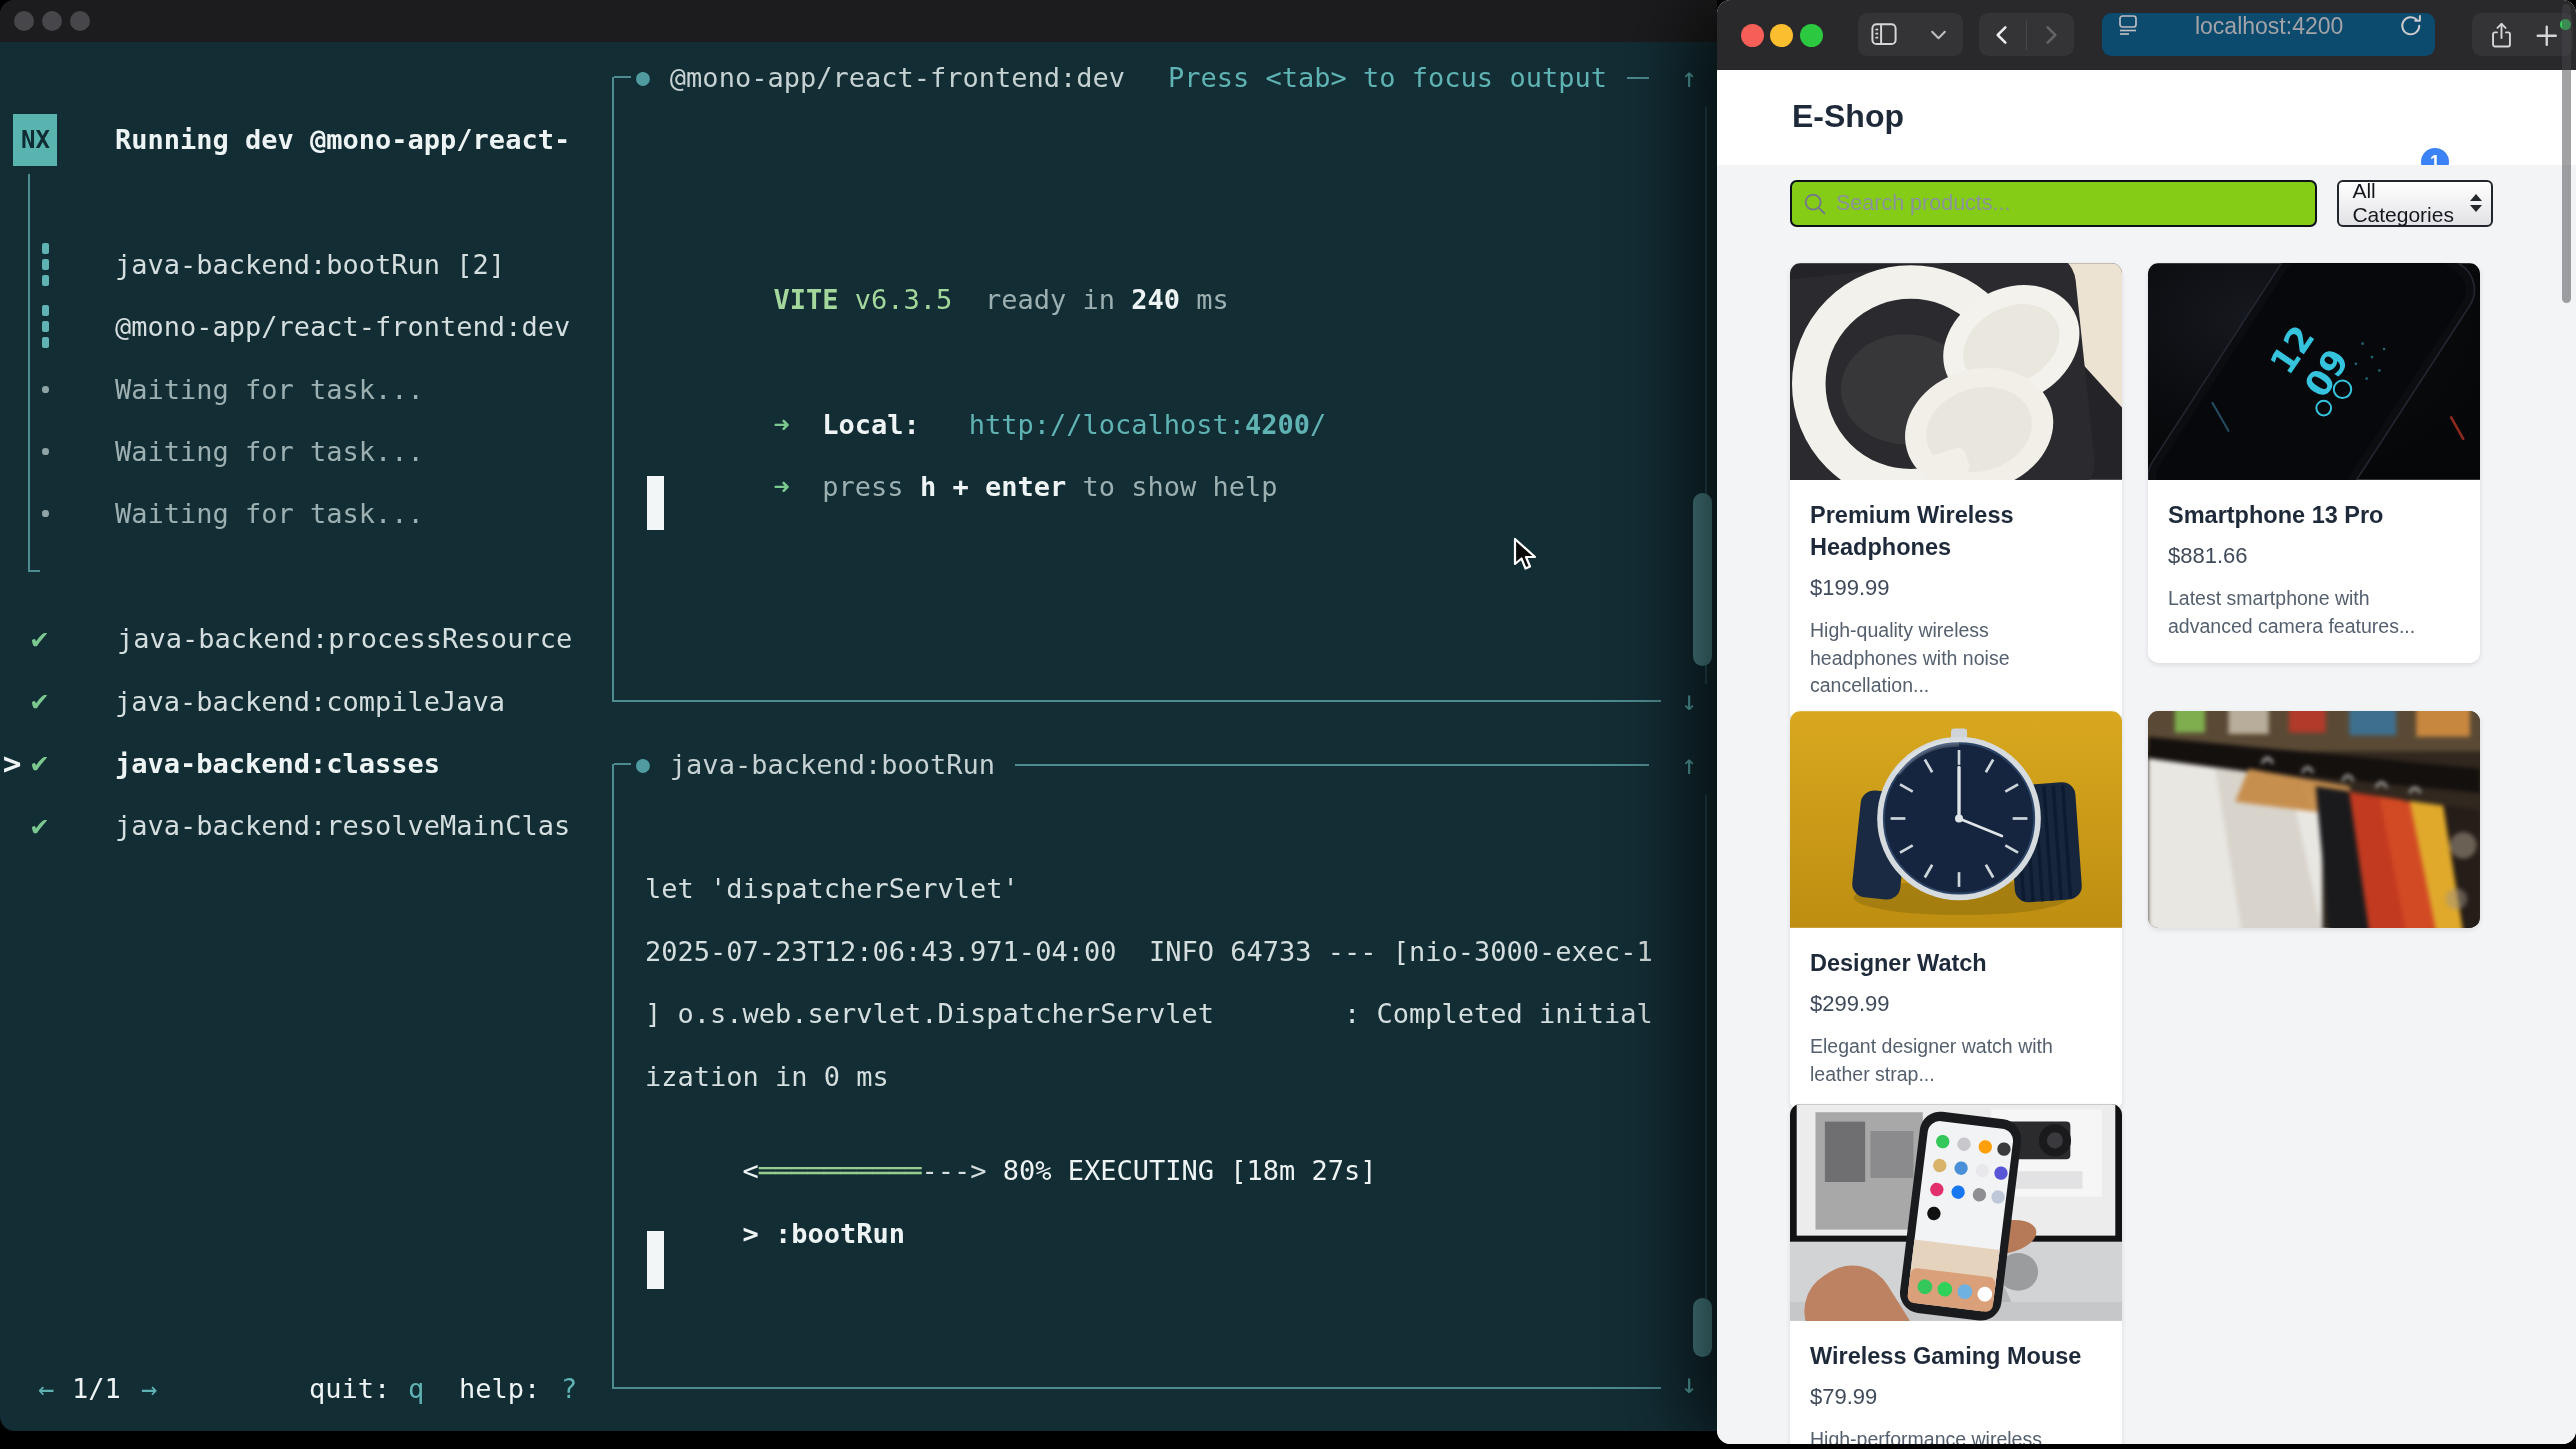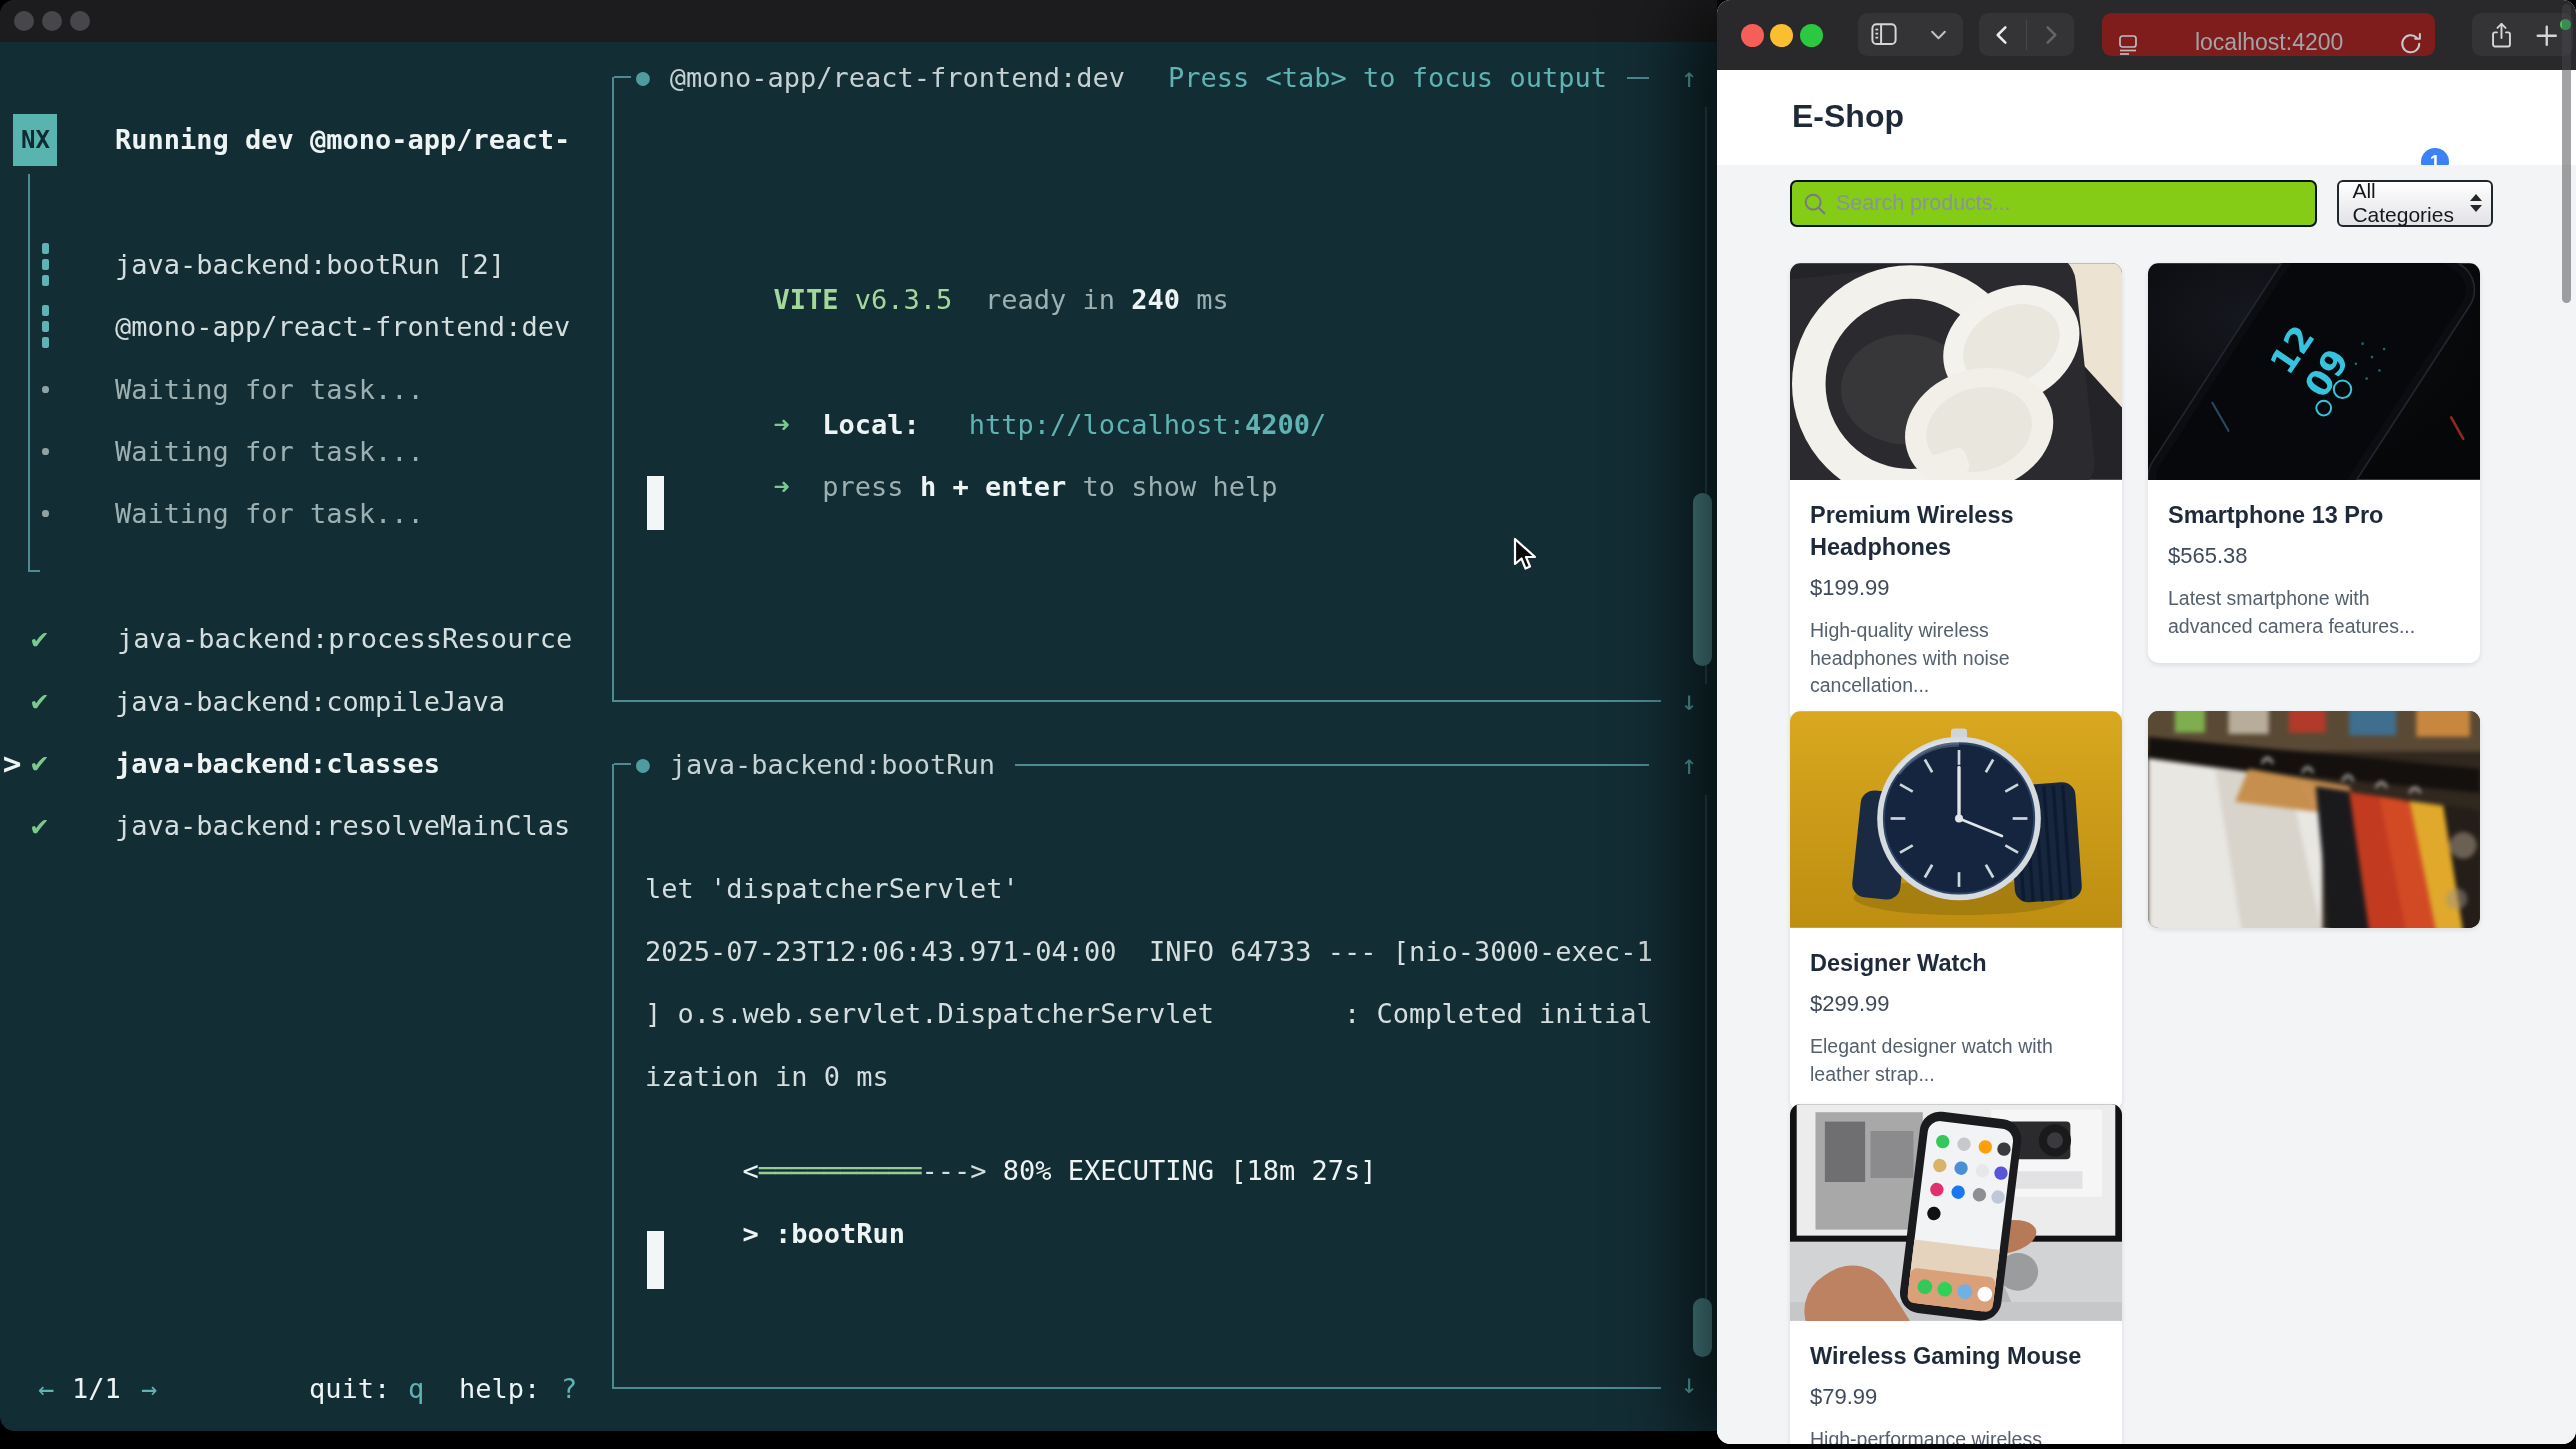--- a/index.html
+++ b/index.html
@@ -35,21 +35,21 @@
   .scroll-arrow{font-size:27px;line-height:35px;color:#57a9ab;}
   .sb-track{width:2px;background:#27505a;}
   .sb-thumb{width:19px;border-radius:9.4px;background:#4f8d92;}
   .cursor{background:#f2f6f6;width:17.4px;}
 
   
   #safari{left:1717px;top:0;width:859px;height:1444px;border-radius:13.4px;background:#fff;overflow:hidden;box-shadow:-30px 0 74px rgba(0,0,0,.65);}
   #sf-toolbar{left:0;top:0;width:859px;height:70px;background:#29292b;}
   .sf-group{background:#343437;border-radius:9.4px;height:43px;top:13.4px;}
   .sf-light{width:23px;height:23px;border-radius:50%;top:23.5px;}
-  #sf-address{left:385px;top:13.4px;width:333px;height:43px;background:#7f1d1d;border-radius:9.4px;display:flex;align-items:flex-end;}
+  #sf-address{left:385px;top:13.4px;width:333px;height:43px;background:#0c4a6e;border-radius:9.4px;display:flex;align-items:flex-start;}
   #sf-url{flex:1;text-align:center;color:#a3a3a8;font-size:23px;}
   #shop-header{left:0;top:70px;width:859px;height:95px;background:#ffffff;border-bottom:1.3px solid #e7e9ec;}
   #shop-title{left:75px;top:28px;font-size:32px;font-weight:bold;color:#1e2939;}
   #cart-badge{left:704px;top:78px;width:28px;height:28px;border-radius:50%;background:#3b82f6;color:#fff;font-size:18px;display:flex;align-items:center;justify-content:center;font-weight:bold;}
   #shop-main{left:0;top:165px;width:859px;height:1279px;background:#f3f4f6;}
   #search-wrap{left:73px;top:14.8px;width:527px;height:47px;}
   #search-input{width:100%;height:100%;box-sizing:border-box;border:2px solid #0c1117;border-radius:6.7px;padding:0 13.4px 0 44px;font-size:21.5px;color:#1e2939;background:#84cc16;font-family:"Liberation Sans","DejaVu Sans",sans-serif;outline:none;}
   #search-input::placeholder{color:#8a929b;}
   #cat-select{left:620px;top:14.8px;width:156px;height:47px;border:2px solid #21262d;border-radius:6px;background:linear-gradient(#ffffff,#e2e2e6);display:flex;align-items:center;padding-left:13.4px;box-sizing:border-box;font-size:21px;color:#14181d;}
   .stepper{margin-left:auto;margin-right:9.4px;display:flex;flex-direction:column;gap:4px;}
@@ -305,21 +305,21 @@
                 <circle cx="345" cy="160" r="2"></circle>
                 <circle cx="326" cy="172" r="2"></circle>
                 <circle cx="352" cy="128" r="2"></circle>
             </g>
             <path d="M452 230 L470 262" stroke="#8a2a1e" stroke-width="4" stroke-linecap="round"></path>
             <path d="M96 208 L120 250" stroke="#2e5d78" stroke-width="3" stroke-linecap="round" opacity="0.8"></path>
           </svg>
         </div>
         <div class="card-body">
           <div class="p-name">Smartphone 13 Pro</div>
-          <div class="p-price">$565.38</div>
+          <div class="p-price">$881.66</div>
           <div class="p-desc">Latest smartphone with advanced camera features...</div>
         </div>
       </div>
 
       <div class="abs card" style="left:73px;top:546px;">
         <div class="card-img">
           <svg width="332" height="217" viewBox="0 0 495 323">
             <defs>
                 <linearGradient id="wbg" x1="0" y1="0" x2="0" y2="1">
                   <stop offset="0%" stop-color="#d9a81f"></stop>

